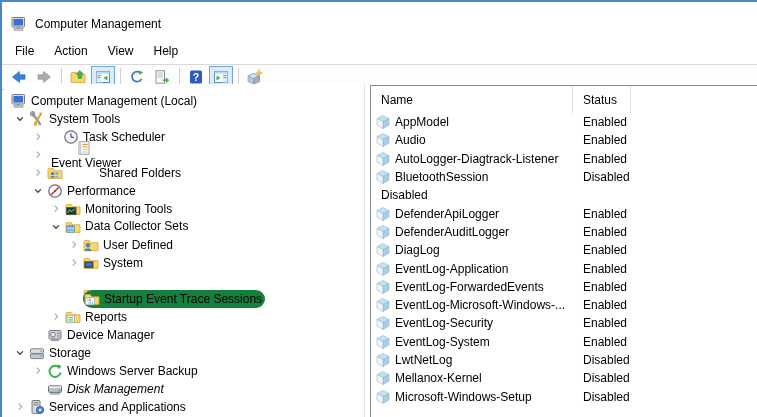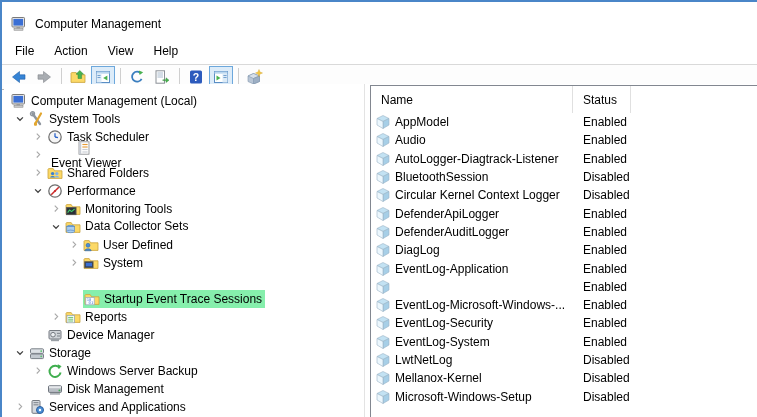--- a/index.html
+++ b/index.html
@@ -30,21 +30,21 @@
   
   .ico { width:16px; height:16px; display:inline-flex; flex:0 0 16px; }
   .ico svg { width:16px; height:16px; display:block; }
   
   .main { position:absolute; top:82px; left:2px; right:0; bottom:0; background:#fff; }
   .tree-pane { position:absolute; left:0; top:0; width:361px; bottom:0; padding-top:8px;
                background:#fff; border-right:1px solid #e3e3e3; overflow:hidden; }
   .tree-row { height:18px; display:flex; align-items:center; white-space:nowrap; cursor:default; }
   .chev { width:18px; height:18px; display:inline-flex; align-items:center; justify-content:center; flex:0 0 18px; }
   .tree-label { margin-left:4px; }
-  .tree-sel { display:inline-flex; align-items:center; background:#86efac; padding:1px 3px 1px 1px; }
+  .tree-sel { display:inline-flex; align-items:center; background:#15803d; padding:1px 3px 1px 1px;border-radius:9px; }
   .list-pane { position:absolute; left:366px; top:1px; right:-2px; bottom:-2px;
                border:1px solid #828790; background:#fff; overflow:hidden; }
   .list-header { display:flex; height:27px; align-items:center; background:#fff; }
   .hcol { height:100%; display:flex; align-items:center; padding-left:10px;
           border-right:1px solid #e0e0e0; cursor:default; }
   .hcol-name { width:202px; }
   .hcol-status { width:58px; }
   .list-row { height:18.3px; display:flex; align-items:center; white-space:nowrap; cursor:default; }
   .cell-name { width:202px; display:flex; align-items:center; padding-left:4px; overflow:hidden; }
   .cell-name .txt { margin-left:4px; }
@@ -190,21 +190,21 @@
               <svg viewBox="0 0 16 16">
                 <line x1="3.5" y1="2.5" x2="11" y2="13" stroke="#8f969e" stroke-width="2.4" stroke-linecap="round"></line>
                 <circle cx="3.5" cy="2.8" r="2" fill="none" stroke="#8f969e" stroke-width="1.4"></circle>
                 <line x1="12" y1="2.5" x2="6" y2="13" stroke="#e2a62f" stroke-width="2.2" stroke-linecap="round"></line>
                 <rect x="5" y="11.5" width="3" height="3.2" rx="1" fill="#e2a62f"></rect>
               </svg>
             </span>
             <span class="tree-label">System Tools</span>
           </span>
         </div>
-        <div class="tree-row" style="padding-left: 25px;">
+        <div class="tree-row" style="padding-left: 25px; gap: 16px;">
           <span class="chev">
             <svg viewBox="0 0 12 12" width="10" height="10">
               <path d="M4.5 2 L8 5.5 L4.5 9" fill="none" stroke="#a8a8a8" stroke-width="1.3"></path>
             </svg>
           </span>
           <span class="tree-plain" style="display: inline-flex; align-items: center;">
             <span class="ico">
               <svg viewBox="0 0 16 16">
                 <circle cx="8" cy="8" r="6.2" fill="#f5f5f5" stroke="#6e6e6e" stroke-width="1.2"></circle>
                 <line x1="8" y1="8" x2="8" y2="4.2" stroke="#2a62c8" stroke-width="1.3"></line>
@@ -233,21 +233,21 @@
             </span>
             <span class="tree-label">Event Viewer</span>
           </span>
         </div>
         <div class="tree-row" style="padding-left: 25px;">
           <span class="chev">
             <svg viewBox="0 0 12 12" width="10" height="10">
               <path d="M4.5 2 L8 5.5 L4.5 9" fill="none" stroke="#a8a8a8" stroke-width="1.3"></path>
             </svg>
           </span>
-          <span class="tree-plain" style="display: inline-flex; align-items: center;">
+          <span class="tree-plain" style="display: inline-flex; align-items: center; gap: 32px;">
             <span class="ico">
               <svg viewBox="0 0 16 16">
                 <path d="M1 4.2 L1 13.4 L15 13.4 L15 5.8 L7.6 5.8 L6.2 3.6 L1.6 3.6 Z" fill="#fcd967" stroke="#c9a23c" stroke-width="0.8"></path>
                 <circle cx="5.6" cy="8.6" r="1.7" fill="#3b82d0"></circle>
                 <path d="M3.2 12.6 C3.2 10.6 8 10.6 8 12.6 Z" fill="#3b82d0"></path>
                 <circle cx="9.8" cy="8.6" r="1.7" fill="#7fb3e8"></circle>
                 <path d="M7.4 12.6 C7.4 10.6 12.2 10.6 12.2 12.6 Z" fill="#7fb3e8"></path>
               </svg>
             </span>
             <span class="tree-label">Shared Folders</span>
@@ -428,21 +428,21 @@
           <span class="tree-plain" style="display: inline-flex; align-items: center;">
             <span class="ico">
               <svg viewBox="0 0 16 16">
                 <path d="M12.8 5.2 A5.6 5.6 0 1 0 13.6 9.5" fill="none" stroke="#3fae4e" stroke-width="2"></path>
                 <polygon points="10.8,1.2 14.6,3.2 11,5.8" fill="#3fae4e"></polygon>
               </svg>
             </span>
             <span class="tree-label">Windows Server Backup</span>
           </span>
         </div>
-        <div class="tree-row" style="padding-left: 25px;">
+        <div class="tree-row" style="padding-left: 25px; font-style: italic;">
           <span class="chev"></span>
           <span class="tree-plain" style="display: inline-flex; align-items: center;">
             <span class="ico">
               <svg viewBox="0 0 16 16">
                 <rect x="1.5" y="4.8" width="13" height="6.6" rx="1" fill="#b9bec5" stroke="#6e747c"></rect>
                 <rect x="2" y="5.2" width="12" height="2" fill="#e4e7ea"></rect>
                 <circle cx="12.4" cy="9.4" r="0.9" fill="#3fae4e"></circle>
                 <rect x="3" y="12.2" width="10" height="1.4" fill="#9aa0a6"></rect>
               </svg>
             </span>
@@ -522,30 +522,20 @@
                   <polygon points="8,1.5 14,4.5 8,7.5 2,4.5" fill="#c3e2f3" stroke="#9ab4c6" stroke-width="0.6"></polygon>
                   <polygon points="8,7.5 14,4.5 14,11 8,14.5" fill="#a7cfe7" stroke="#9ab4c6" stroke-width="0.6"></polygon>
                   <polygon points="2,4.5 8,7.5 8,14.5 2,11" fill="#ecf7fd" stroke="#9ab4c6" stroke-width="0.6"></polygon>
                 </svg>
               </span>
               <span class="txt">BluetoothSession</span>
             </div>
             <div class="cell-status">Disabled</div>
           </div>
           <div class="list-row">
-            <div class="cell-name">
-              <span class="ico">
-                <svg viewBox="0 0 16 16">
-                  <polygon points="8,1.5 14,4.5 8,7.5 2,4.5" fill="#c3e2f3" stroke="#9ab4c6" stroke-width="0.6"></polygon>
-                  <polygon points="8,7.5 14,4.5 14,11 8,14.5" fill="#a7cfe7" stroke="#9ab4c6" stroke-width="0.6"></polygon>
-                  <polygon points="2,4.5 8,7.5 8,14.5 2,11" fill="#ecf7fd" stroke="#9ab4c6" stroke-width="0.6"></polygon>
-                </svg>
-              </span>
-              <span class="txt">Circular Kernel Context Logger</span>
-            </div>
             <div class="cell-status">Disabled</div>
           </div>
           <div class="list-row">
             <div class="cell-name">
               <span class="ico">
                 <svg viewBox="0 0 16 16">
                   <polygon points="8,1.5 14,4.5 8,7.5 2,4.5" fill="#c3e2f3" stroke="#9ab4c6" stroke-width="0.6"></polygon>
                   <polygon points="8,7.5 14,4.5 14,11 8,14.5" fill="#a7cfe7" stroke="#9ab4c6" stroke-width="0.6"></polygon>
                   <polygon points="2,4.5 8,7.5 8,14.5 2,11" fill="#ecf7fd" stroke="#9ab4c6" stroke-width="0.6"></polygon>
                 </svg>
@@ -595,20 +585,21 @@
           </div>
           <div class="list-row">
             <div class="cell-name">
               <span class="ico">
                 <svg viewBox="0 0 16 16">
                   <polygon points="8,1.5 14,4.5 8,7.5 2,4.5" fill="#c3e2f3" stroke="#9ab4c6" stroke-width="0.6"></polygon>
                   <polygon points="8,7.5 14,4.5 14,11 8,14.5" fill="#a7cfe7" stroke="#9ab4c6" stroke-width="0.6"></polygon>
                   <polygon points="2,4.5 8,7.5 8,14.5 2,11" fill="#ecf7fd" stroke="#9ab4c6" stroke-width="0.6"></polygon>
                 </svg>
               </span>
+              <span class="txt">EventLog-ForwardedEvents</span>
             </div>
             <div class="cell-status">Enabled</div>
           </div>
           <div class="list-row">
             <div class="cell-name">
               <span class="ico">
                 <svg viewBox="0 0 16 16">
                   <polygon points="8,1.5 14,4.5 8,7.5 2,4.5" fill="#c3e2f3" stroke="#9ab4c6" stroke-width="0.6"></polygon>
                   <polygon points="8,7.5 14,4.5 14,11 8,14.5" fill="#a7cfe7" stroke="#9ab4c6" stroke-width="0.6"></polygon>
                   <polygon points="2,4.5 8,7.5 8,14.5 2,11" fill="#ecf7fd" stroke="#9ab4c6" stroke-width="0.6"></polygon>

